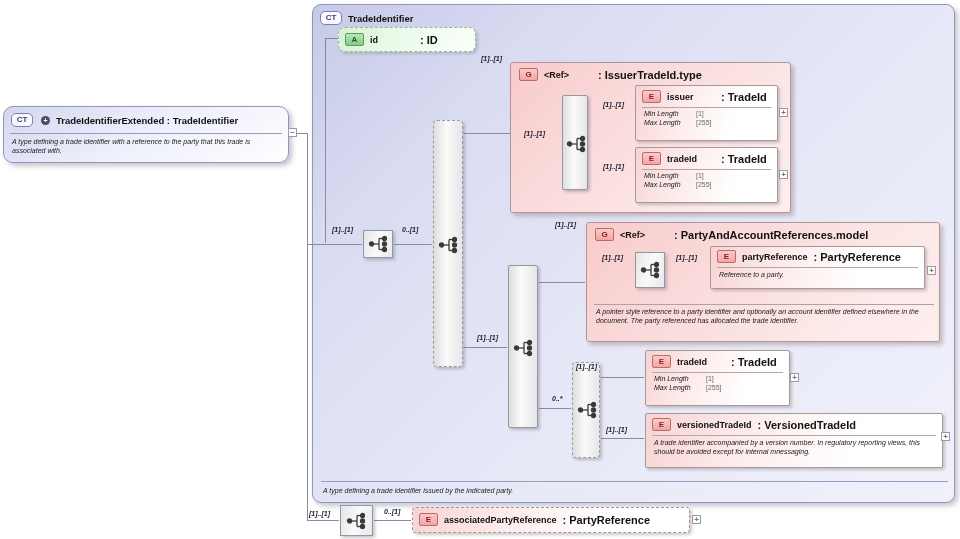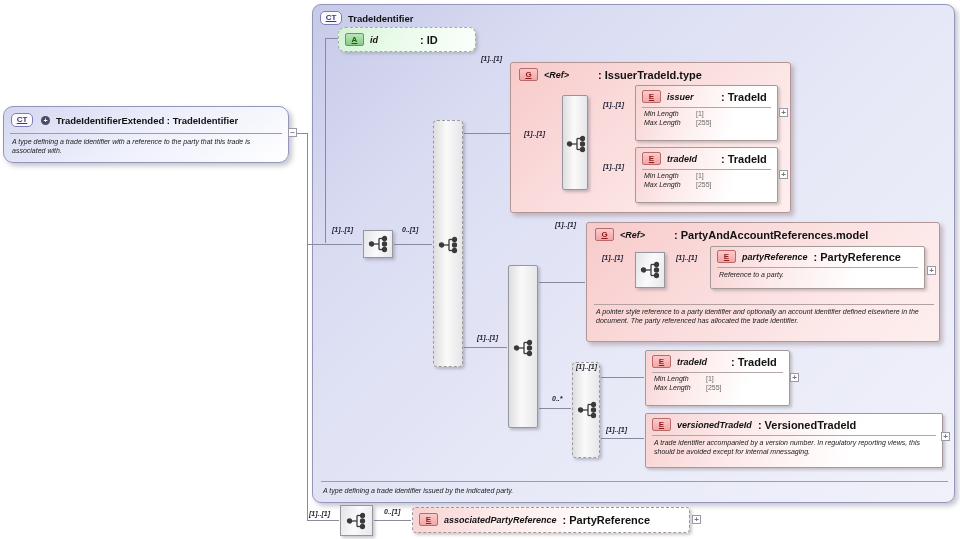--- a/index.html
+++ b/index.html
@@ -33,40 +33,40 @@
     background:linear-gradient(105deg,#e4e4e8 0%,#fafafc 50%,#e8e8ec 100%);
     box-shadow:2px 2px 3px rgba(110,110,130,.4);
     display:flex;align-items:center;justify-content:center;}
   .bar{border:1px solid #96969e;border-radius:2px;
     background:linear-gradient(90deg,#dededf 0%,#fafafa 45%,#e6e6e8 100%);
     box-shadow:2px 2px 3px rgba(110,110,130,.4);}
   .bar.dashed{border:1px dashed #9a9aa2;border-radius:4px;}
   .bar .glyph{position:absolute;left:4px;}
 
   
-  .badge{display:inline-block;text-align:center;box-sizing:content-box;flex:0 0 auto;text-decoration:underline;}
+  .badge{display:inline-block;text-align:center;box-sizing:content-box;flex:0 0 auto;}
   .e-icon,.g-icon{width:17px;height:11px;border:1px solid #bb6a6a;border-radius:2px;
     background:linear-gradient(#fccaca,#f2a6a6);color:#8b1d1d;
     font:bold 8px/11px "Liberation Sans",sans-serif;}
   .a-icon{width:17px;height:11px;border:1px solid #5f9a5f;border-radius:2px;
     background:linear-gradient(#b9e6b9,#84cc84);color:#1d5c1d;
     font:bold 8px/11px "Liberation Sans",sans-serif;}
   .ct-icon{width:20px;height:12px;border:1px solid #7d7db5;border-radius:5px;
     background:#fbfbff;color:#3a3a7a;font:bold 8px/12px "Liberation Sans",sans-serif;}
   .plus-badge{display:inline-block;width:9px;height:9px;border-radius:50%;
     background:#4a4a6a;color:#fff;font:bold 7px/9px "Liberation Sans",sans-serif;
     text-align:center;margin-left:2px;}
   .pm{width:9px;height:9px;border:1px solid #99a;background:#fdfdfd;color:#777;
     font:bold 8px/8px "Liberation Sans",sans-serif;text-align:center;}
 
   
   .title-row{display:flex;align-items:center;gap:6px;}
   .box-title{font-weight:bold;font-size:9.5px;color:#111;white-space:nowrap;}
   .hdr{display:flex;align-items:center;gap:6px;}
-  .el-name{font-weight:bold;font-size:9px;color:#111;min-width:48px;white-space:nowrap;font-style:italic;}
+  .el-name{font-weight:bold;font-size:9px;color:#111;min-width:48px;white-space:nowrap;}
   .el-name.auto{min-width:0;margin-right:0;}
   .el-type{font-weight:bold;font-size:11px;color:#111;white-space:nowrap;}
   .el-title{display:flex;align-items:center;gap:6px;padding:4px 6px 2px 6px;}
   .el-sep{height:1px;background:#b3a6a6;margin:2px 6px 2px 6px;}
   .facet{display:flex;font-size:7px;line-height:8.5px;padding:0 8px;}
   .facet-name{font-style:italic;color:#1a1a1a;width:52px;}
   .facet-val{color:#6b6b6b;}
   .desc{font-size:7px;font-style:italic;color:#1a1a1a;line-height:9px;}
   .card{position:absolute;font:italic bold 7px "Liberation Sans",sans-serif;
     color:#1c1c30;white-space:nowrap;}

